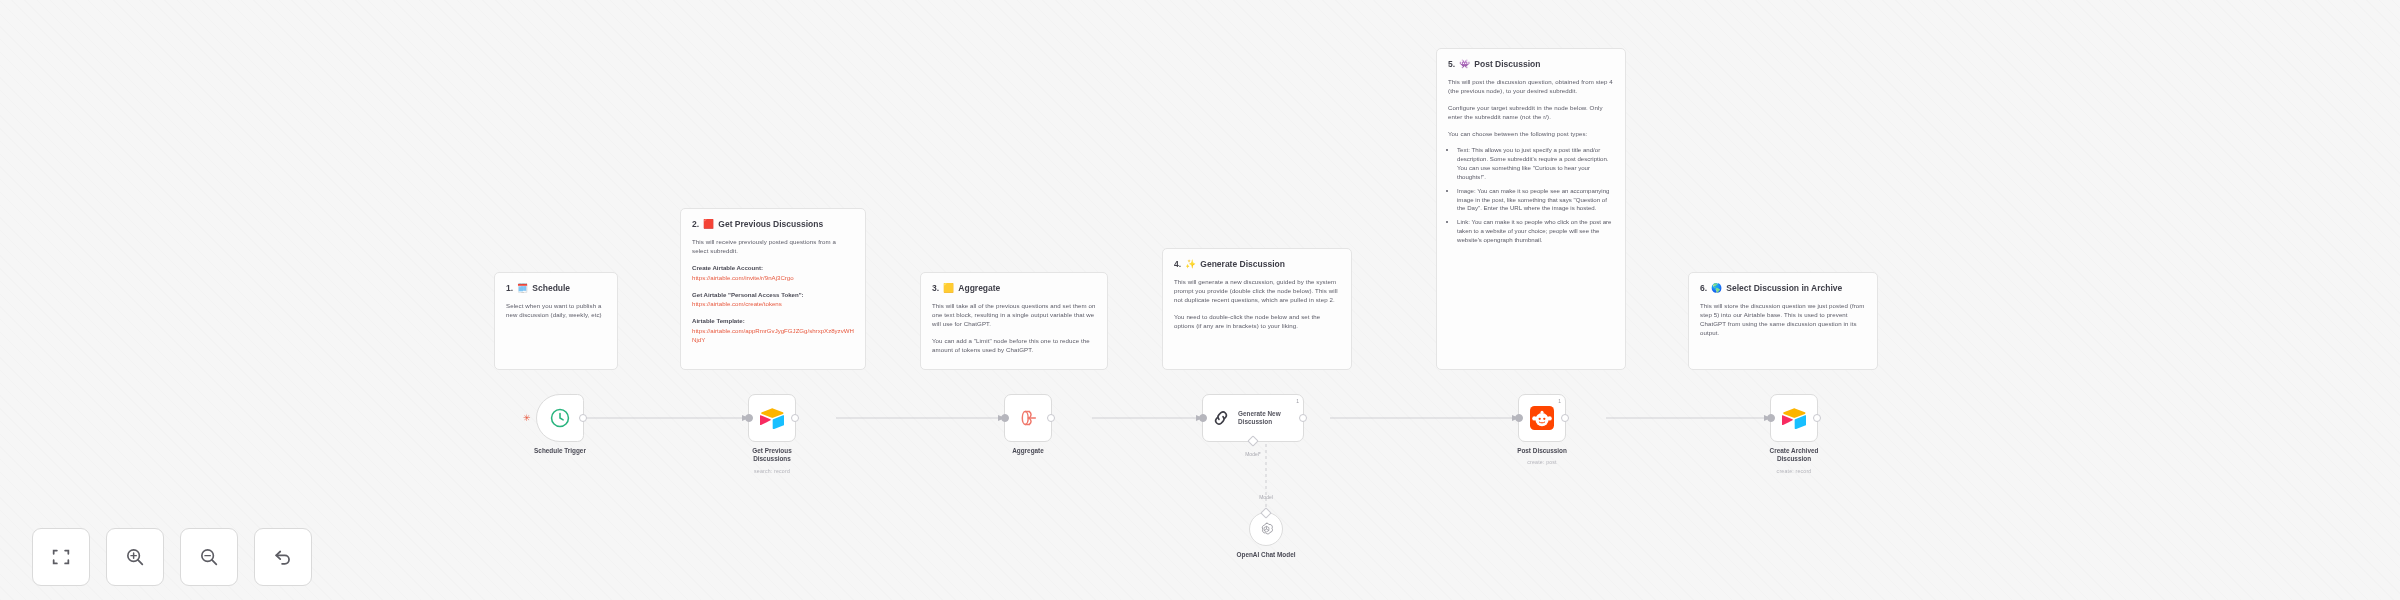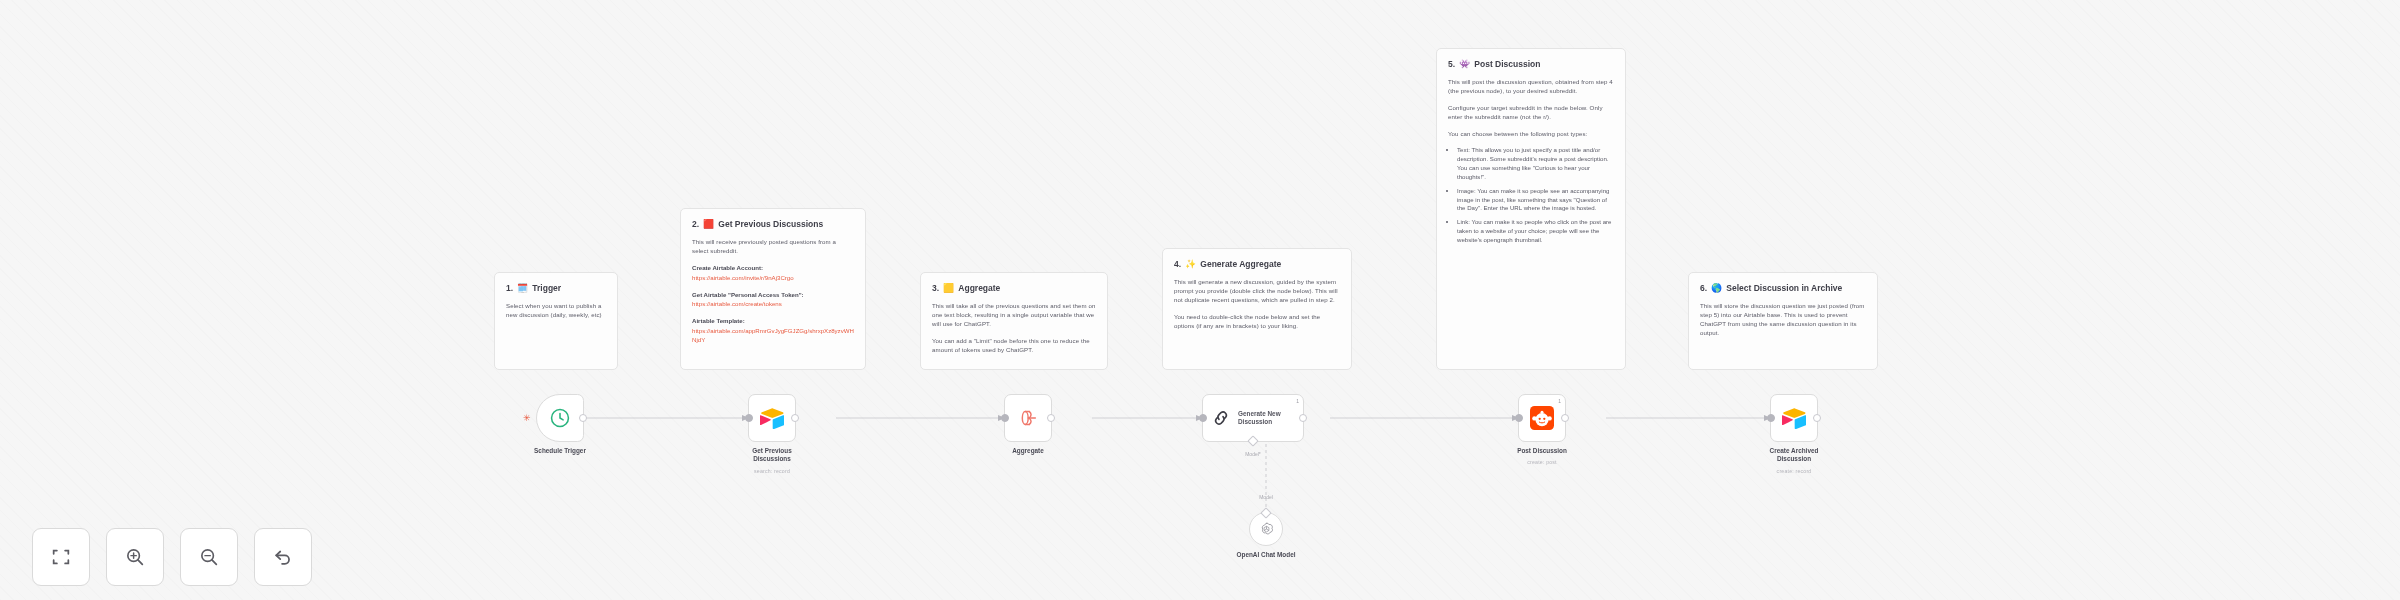--- a/index.html
+++ b/index.html
@@ -217,21 +217,21 @@
 
     <g stroke="#d0d0d4" stroke-width="1.1" fill="none" stroke-dasharray="3 3">
       <path d="M1266 444 L1266 512"></path>
     </g>
   </svg>
 
   <div class="note n1" style="left:494px; top:272px; width:124px; height:98px;">
     <div class="note-title">
       <span class="num">1.</span>
       <span class="note-emoji">🗓️</span>
-      <span>Trigger</span>
+      <span>Schedule</span>
     </div>
     <p>Select when you want to publish a new discussion (daily, weekly, etc)</p>
   </div>
 
   <div class="note n2" style="left:680px; top:208px; width:186px; height:162px;">
     <div class="note-title">
       <span class="num">2.</span>
       <span class="note-emoji">🟥</span>
       <span>Get Previous Discussions</span>
     </div>
@@ -251,21 +251,21 @@
       <span>Aggregate</span>
     </div>
     <p>This will take all of the previous questions and set them on one text block, resulting in a single output variable that we will use for ChatGPT.</p>
     <p>You can add a "Limit" node before this one to reduce the amount of tokens used by ChatGPT.</p>
   </div>
 
   <div class="note" style="left:1162px; top:248px; width:190px; height:122px;">
     <div class="note-title">
       <span class="num">4.</span>
       <span class="note-emoji">✨</span>
-      <span>Generate Aggregate</span>
+      <span>Generate Discussion</span>
     </div>
     <p>This will generate a new discussion, guided by the system prompt you provide (double click the node below). This will not duplicate recent questions, which are pulled in step 2.</p>
     <p>You need to double-click the node below and set the options (if any are in brackets) to your liking.</p>
   </div>
 
   <div class="note" style="left:1436px; top:48px; width:190px; height:322px;">
     <div class="note-title">
       <span class="num">5.</span>
       <span class="note-emoji">👾</span>
       <span>Post Discussion</span>

